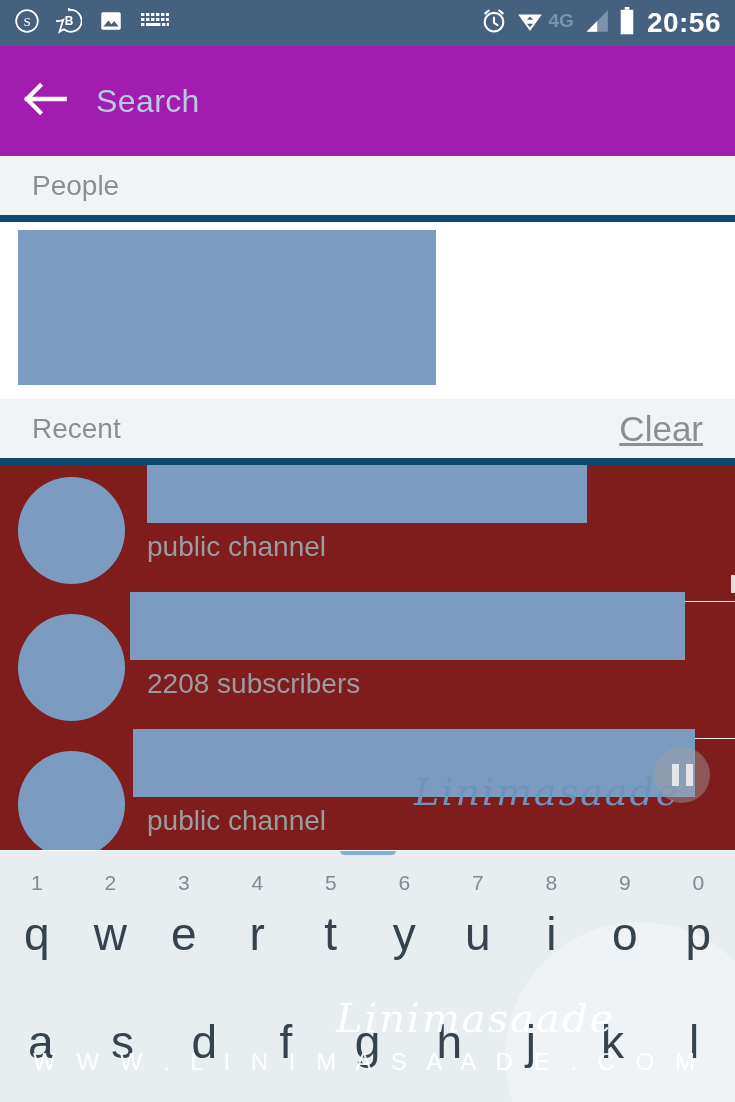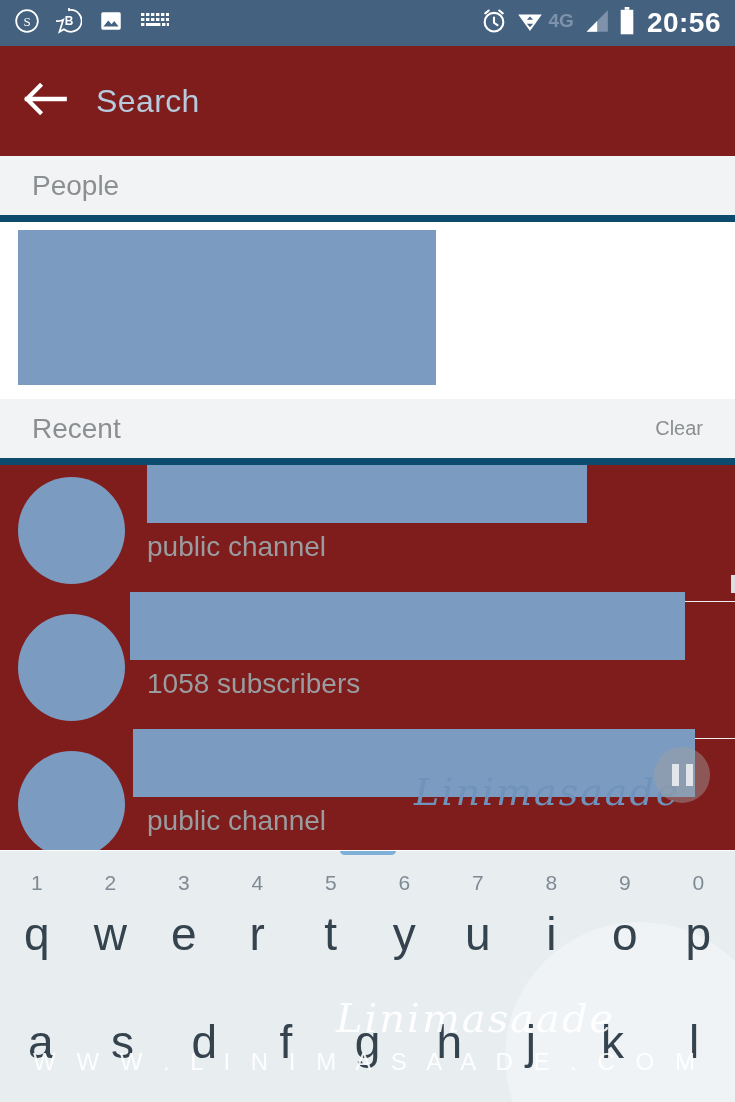--- a/index.html
+++ b/index.html
@@ -24,38 +24,38 @@
   .sb-clock-txt {
     color:#ffffff; font-size:28px; font-weight:bold;
     letter-spacing:0.5px; margin-left:4px;
   }
   .net-4g { color:#7e93ab; font-size:19px; font-weight:bold; line-height:1;
             align-self:flex-start; margin-top:4px; margin-left:-3px; }
 
   
   .appbar {
     position:absolute; top:46px; left:0; width:735px; height:110px;
-    background:#7f1d1d;
+    background:#a21caf;
     display:flex; align-items:center;
   }
   .back-btn { width:90px; display:flex; align-items:center; justify-content:center;
               cursor:pointer; }
   .search-field {
     flex:1; color:#b6cbdd; font-size:32px; font-weight:400;
     letter-spacing:0.4px; padding-left:6px;
   }
 
   
   .section-hdr {
     background:#f2f3f4; height:66px;
     display:flex; align-items:center; padding:0 32px;
     border-bottom:7px solid #0c4a6e;
   }
   .section-hdr .title { color:#8c8f91; font-size:28px; }
-  .section-hdr .action { margin-left:auto; color:#8c8f91; font-size:20px; cursor:pointer; }
+  .section-hdr .action { margin-left:auto; color:#8c8f91; font-size:35px; cursor:pointer;text-decoration:underline; }
 
   #people-hdr { position:absolute; top:156px; left:0; width:735px; }
   #people-body { position:absolute; top:222px; left:0; width:735px; height:174px; background:#fff; }
   .people-redaction {
     position:absolute; left:18px; top:8px; width:418px; height:155px;
     background:#7c9bc0;
   }
 
   #recent-hdr { position:absolute; top:399px; left:0; width:735px; }
 
@@ -254,21 +254,21 @@
   <div class="recent-list">
     <div class="recent-row" id="r0">
       <div class="avatar"></div>
       <div class="row-name-redaction"></div>
       <div class="row-sub">public channel</div>
       <div class="row-divider"></div>
     </div>
     <div class="recent-row" id="r1">
       <div class="avatar"></div>
       <div class="row-name-redaction"></div>
-      <div class="row-sub">1058 subscribers</div>
+      <div class="row-sub">2208 subscribers</div>
       <div class="row-divider"></div>
     </div>
     <div class="recent-row" id="r2">
       <div class="avatar"></div>
       <div class="row-name-redaction"></div>
       <div class="row-sub">public channel</div>
 
     </div>
 
   </div>

